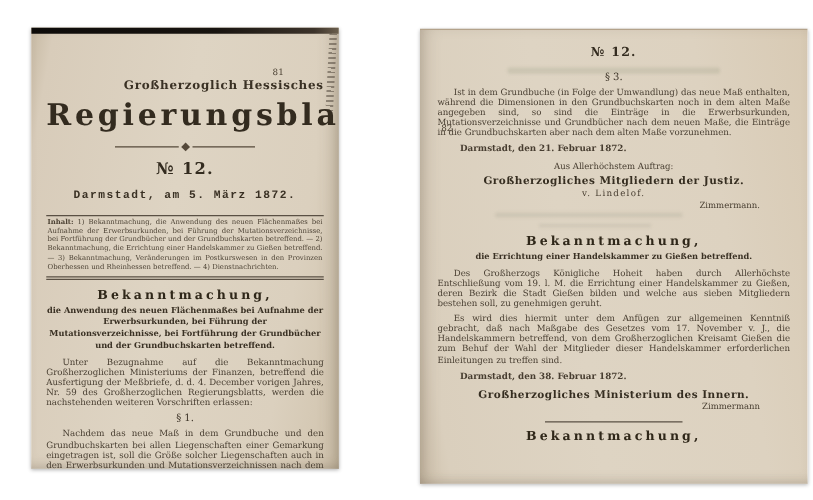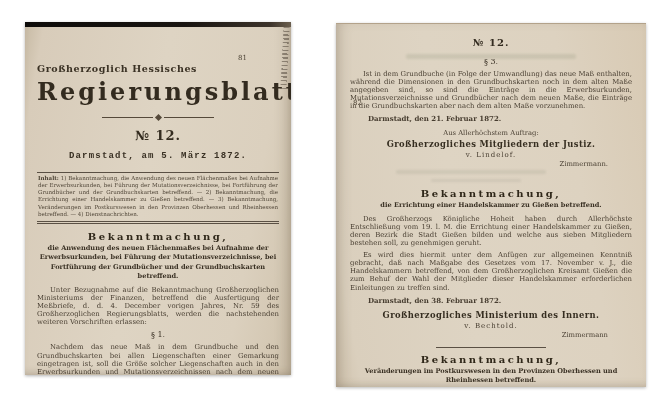--- a/index.html
+++ b/index.html
@@ -2,42 +2,42 @@
 <html><head>
 <meta charset="utf-8">
 <style>
   html,body{margin:0;padding:0;}
   #stage{
     position:relative;width:650px;height:400px;background:#ffffff;overflow:hidden;
     font-family:"DejaVu Serif","Liberation Serif",serif;color:#473d30;
   }
   .page{position:absolute;overflow:hidden;}
   #left-page{
-    left:25px;top:22px;width:266px;height:353px;
+    left:25px;top:22px;width:246px;height:353px;
     background:linear-gradient(100deg,#c7baa4 0%,#d8ccba 6%,#ded4c3 45%,#dbd0be 80%,#d0c3ad 100%);
     box-shadow:0 1px 3px rgba(0,0,0,.3), inset -9px 0 14px -7px rgba(90,75,55,.38), inset 0 -6px 10px -6px rgba(90,75,55,.3);
   }
   #left-page::before{
     content:"";position:absolute;left:0;top:0;width:100%;height:5px;
     background:linear-gradient(90deg,#0d0b09 0%,#181410 60%,#3c332a 92%,#6b5f4e 100%);
   }
   #right-page{
     left:336px;top:23px;width:310px;height:363px;
     background:linear-gradient(80deg,#cfc2ad 0%,#dacfbd 7%,#ded4c3 40%,#ddd2c0 75%,#d8cab4 100%);
     border-top:1px solid #b3a28a;
     box-shadow:0 1px 3px rgba(0,0,0,.28), inset 9px 0 14px -7px rgba(90,75,55,.32), inset 0 -6px 10px -6px rgba(95,80,60,.28);
   }
   .inner{position:relative;height:100%;}
   #left-page .inner{padding:5px 12px 0 12px;}
   #right-page .inner{padding:0 14px;}
 
   .pagenum{position:absolute;font-size:7px;color:#4d4335;}
   #left-pagenum{right:44px;top:32px;}
   #right-pagenum{left:17px;top:14px;margin-top:48px;}
-  .masthead-small{margin-top:36px;text-align:left;font-size:9.5px;font-weight:bold;letter-spacing:.6px;color:#3a3124;}
+  .masthead-small{margin-top:36px;text-align:right;font-size:9.5px;font-weight:bold;letter-spacing:.6px;color:#3a3124;}
   .masthead-big{margin-top:3px;text-align:center;font-size:24px;font-weight:bold;letter-spacing:3px;color:#332b1f;}
   .ornament{margin:9px auto 0 auto;width:112px;display:flex;align-items:center;}
   .orn-line{flex:1;height:1px;background:#55493a;}
   .orn-diamond{width:5px;height:5px;margin:0 3px;background:#55493a;transform:rotate(45deg);}
   .issue{margin-top:8px;text-align:center;font-size:13px;font-weight:bold;letter-spacing:1px;color:#332b1f;}
   .dateline-main{margin-top:8px;text-align:center;font-size:9px;font-weight:bold;letter-spacing:1.2px;color:#3a3124;font-family:Liberation Mono, monospace;}
 
   .inhalt{
     margin-top:11px;border-top:1px solid #5a5044;border-bottom:3px double #5a5044;
     padding:2px 1px 3px 1px;font-size:5.5px;line-height:1.3;text-align:justify;color:#4d4335;
@@ -128,24 +128,22 @@
       <div class="ministry">Großherzogliches Mitgliedern der Justiz.</div>
       <div class="signer">v. Lindelof.</div>
       <div class="countersigner">Zimmermann.</div>
 
       <div class="ann-heading ann2-heading">Bekanntmachung,</div>
       <div class="ann-sub">die Errichtung einer Handelskammer zu Gießen betreffend.</div>
       <div class="body-par">Des Großherzogs Königliche Hoheit haben durch Allerhöchste Entschließung vom 19. l. M. die Errichtung einer Handelskammer zu Gießen, deren Bezirk die Stadt Gießen bilden und welche aus sieben Mitgliedern bestehen soll, zu genehmigen geruht.</div>
       <div class="body-par">Es wird dies hiermit unter dem Anfügen zur allgemeinen Kenntniß gebracht, daß nach Maßgabe des Gesetzes vom 17. November v. J., die Handelskammern betreffend, von dem Großherzoglichen Kreisamt Gießen die zum Behuf der Wahl der Mitglieder dieser Handelskammer erforderlichen Einleitungen zu treffen sind.</div>
       <div class="date-left">Darmstadt, den 38. Februar 1872.</div>
       <div class="ministry" style="margin-top:5px;">Großherzogliches Ministerium des Innern.</div>
-      <div class="signer">v. Bechtold.</div>
       <div class="countersigner">Zimmermann</div>
 
       <div class="divider"></div>
 
       <div class="ann-heading ann3-heading">Bekanntmachung,</div>
-      <div class="ann-sub">Veränderungen im Postkurswesen in den Provinzen Oberhessen und Rheinhessen betreffend.</div>
 
     </div>
   </div>
 
 </div>
 
 </body></html>

